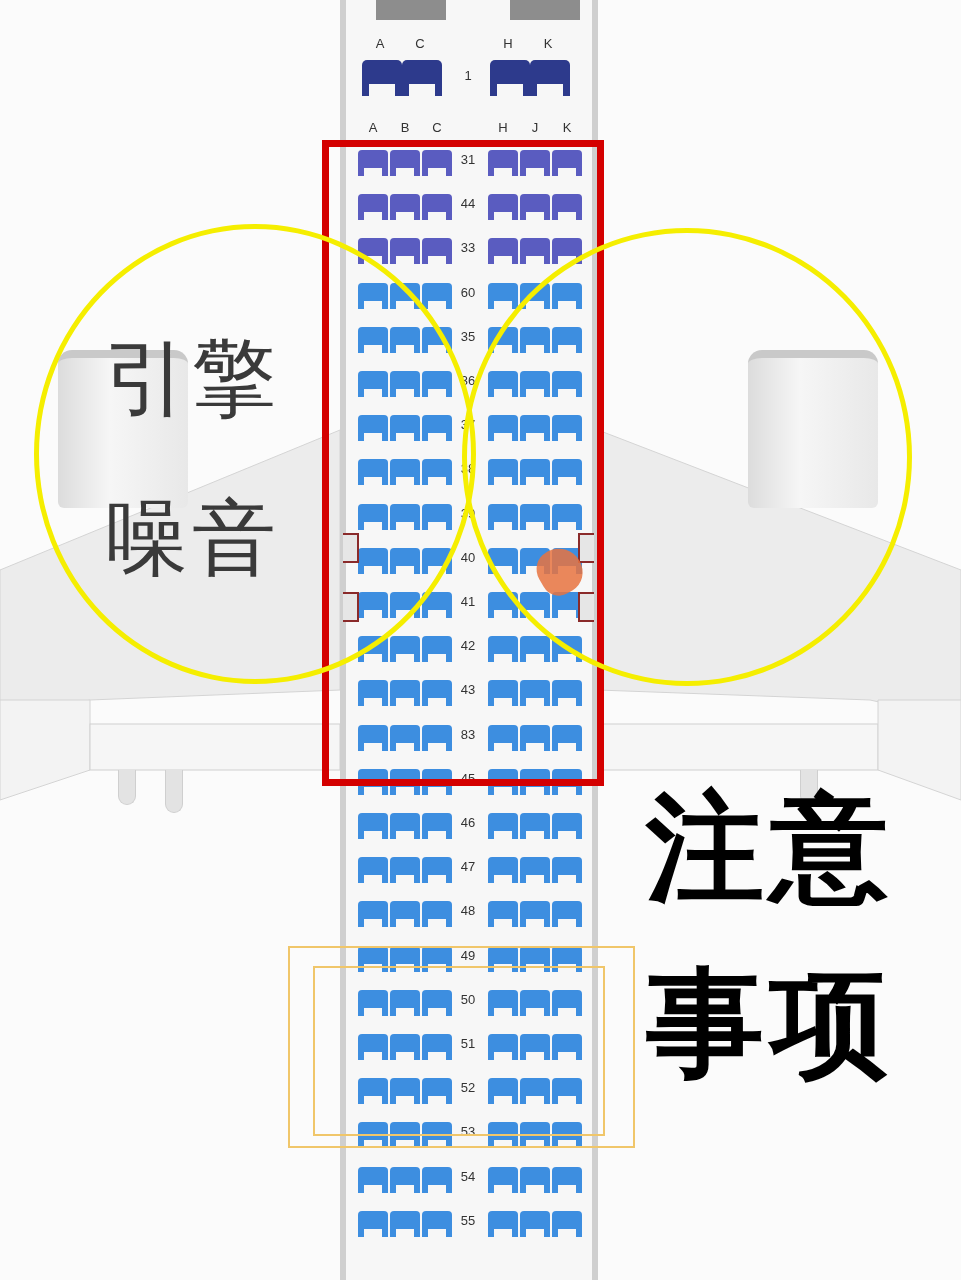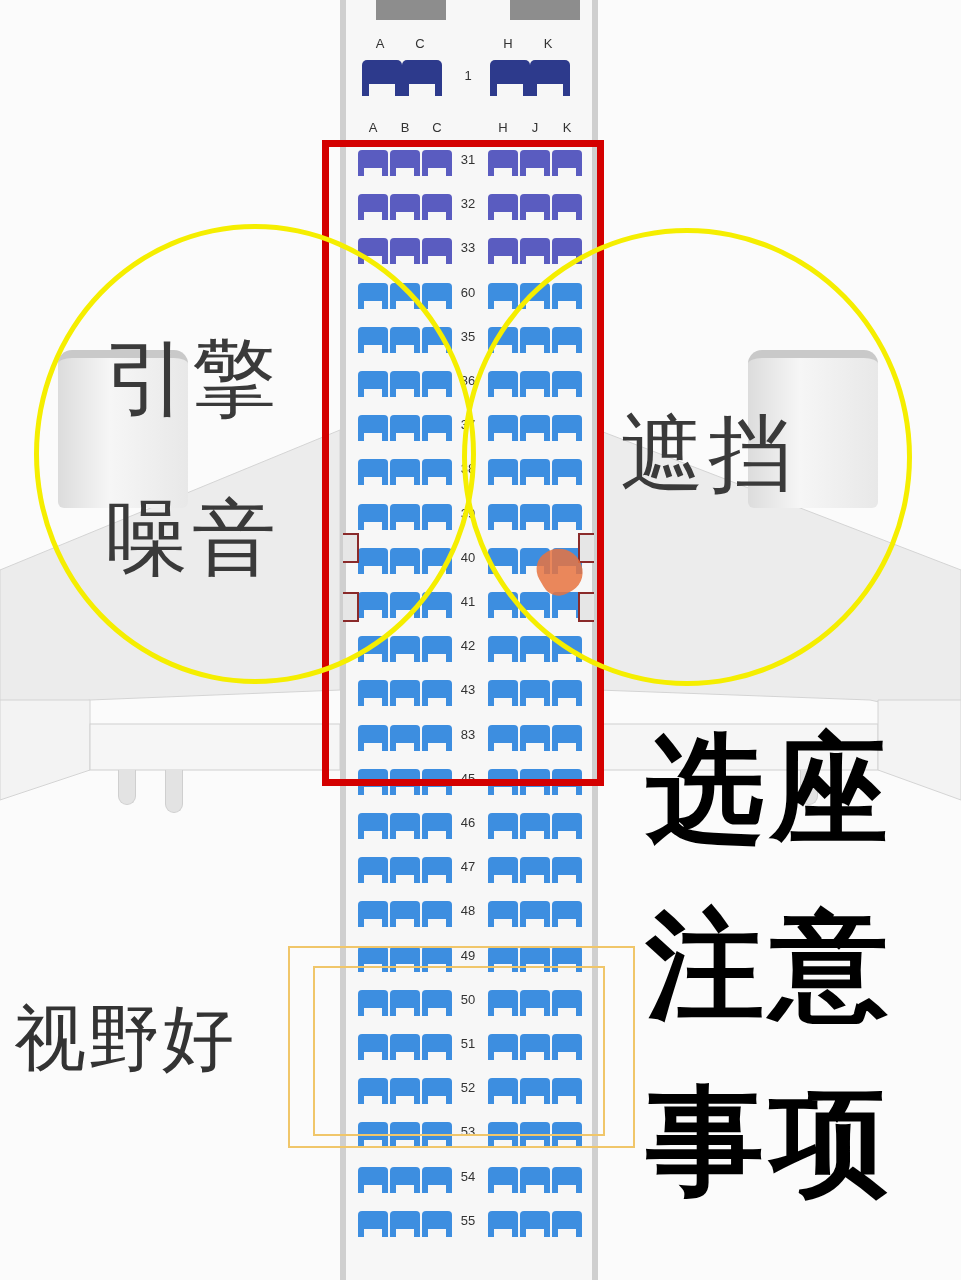--- a/index.html
+++ b/index.html
@@ -139,21 +139,21 @@
     <div class="seat" style="left: 520px; top: 194.2px;">
       <div class="back" style="background: rgb(90, 92, 192);"></div>
       <div class="legl" style="background: rgb(90, 92, 192);"></div>
       <div class="legr" style="background: rgb(90, 92, 192);"></div>
     </div>
     <div class="seat" style="left: 552px; top: 194.2px;">
       <div class="back" style="background: rgb(90, 92, 192);"></div>
       <div class="legl" style="background: rgb(90, 92, 192);"></div>
       <div class="legr" style="background: rgb(90, 92, 192);"></div>
     </div>
-    <div class="row-label" style="top: 196.2px;">32</div>
+    <div class="row-label" style="top: 196.2px;">44</div>
     <div class="seat" style="left: 358px; top: 238.4px;">
       <div class="back" style="background: rgb(90, 92, 192);"></div>
       <div class="legl" style="background: rgb(90, 92, 192);"></div>
       <div class="legr" style="background: rgb(90, 92, 192);"></div>
     </div>
     <div class="seat" style="left: 390px; top: 238.4px;">
       <div class="back" style="background: rgb(90, 92, 192);"></div>
       <div class="legl" style="background: rgb(90, 92, 192);"></div>
       <div class="legr" style="background: rgb(90, 92, 192);"></div>
     </div>
@@ -873,22 +873,19 @@
 <div class="ycircle" style="left:34px;top:224px;width:442px;height:460px;"></div>
 <div class="ycircle" style="left:462px;top:228px;width:450px;height:458px;"></div>
 <div class="gold-box" style="left:288px;top:946px;width:347px;height:202px;"></div>
 <div class="gold-box" style="left:313px;top:966px;width:292px;height:170px;"></div>
 
 <div class="label-gray" style="left:104px;top:336px;">
   <div>引擎</div>
   <div style="margin-top:76px;">噪音</div>
 </div>
 <div class="label-gray" style="left:620px;top:336px;">
-  <div style="margin-top:76px;">遮挡</div>
 </div>
 <div class="label-small" style="left:14px;top:934px;">
-  <div style="margin-top:68px;">视野好</div>
 </div>
 <div class="label-black" style="left:646px;top:730px;">
-  <div>选座</div>
   <div style="margin-top:58px;">注意</div>
   <div style="margin-top:58px;">事项</div>
 </div>
 
 </body></html>

